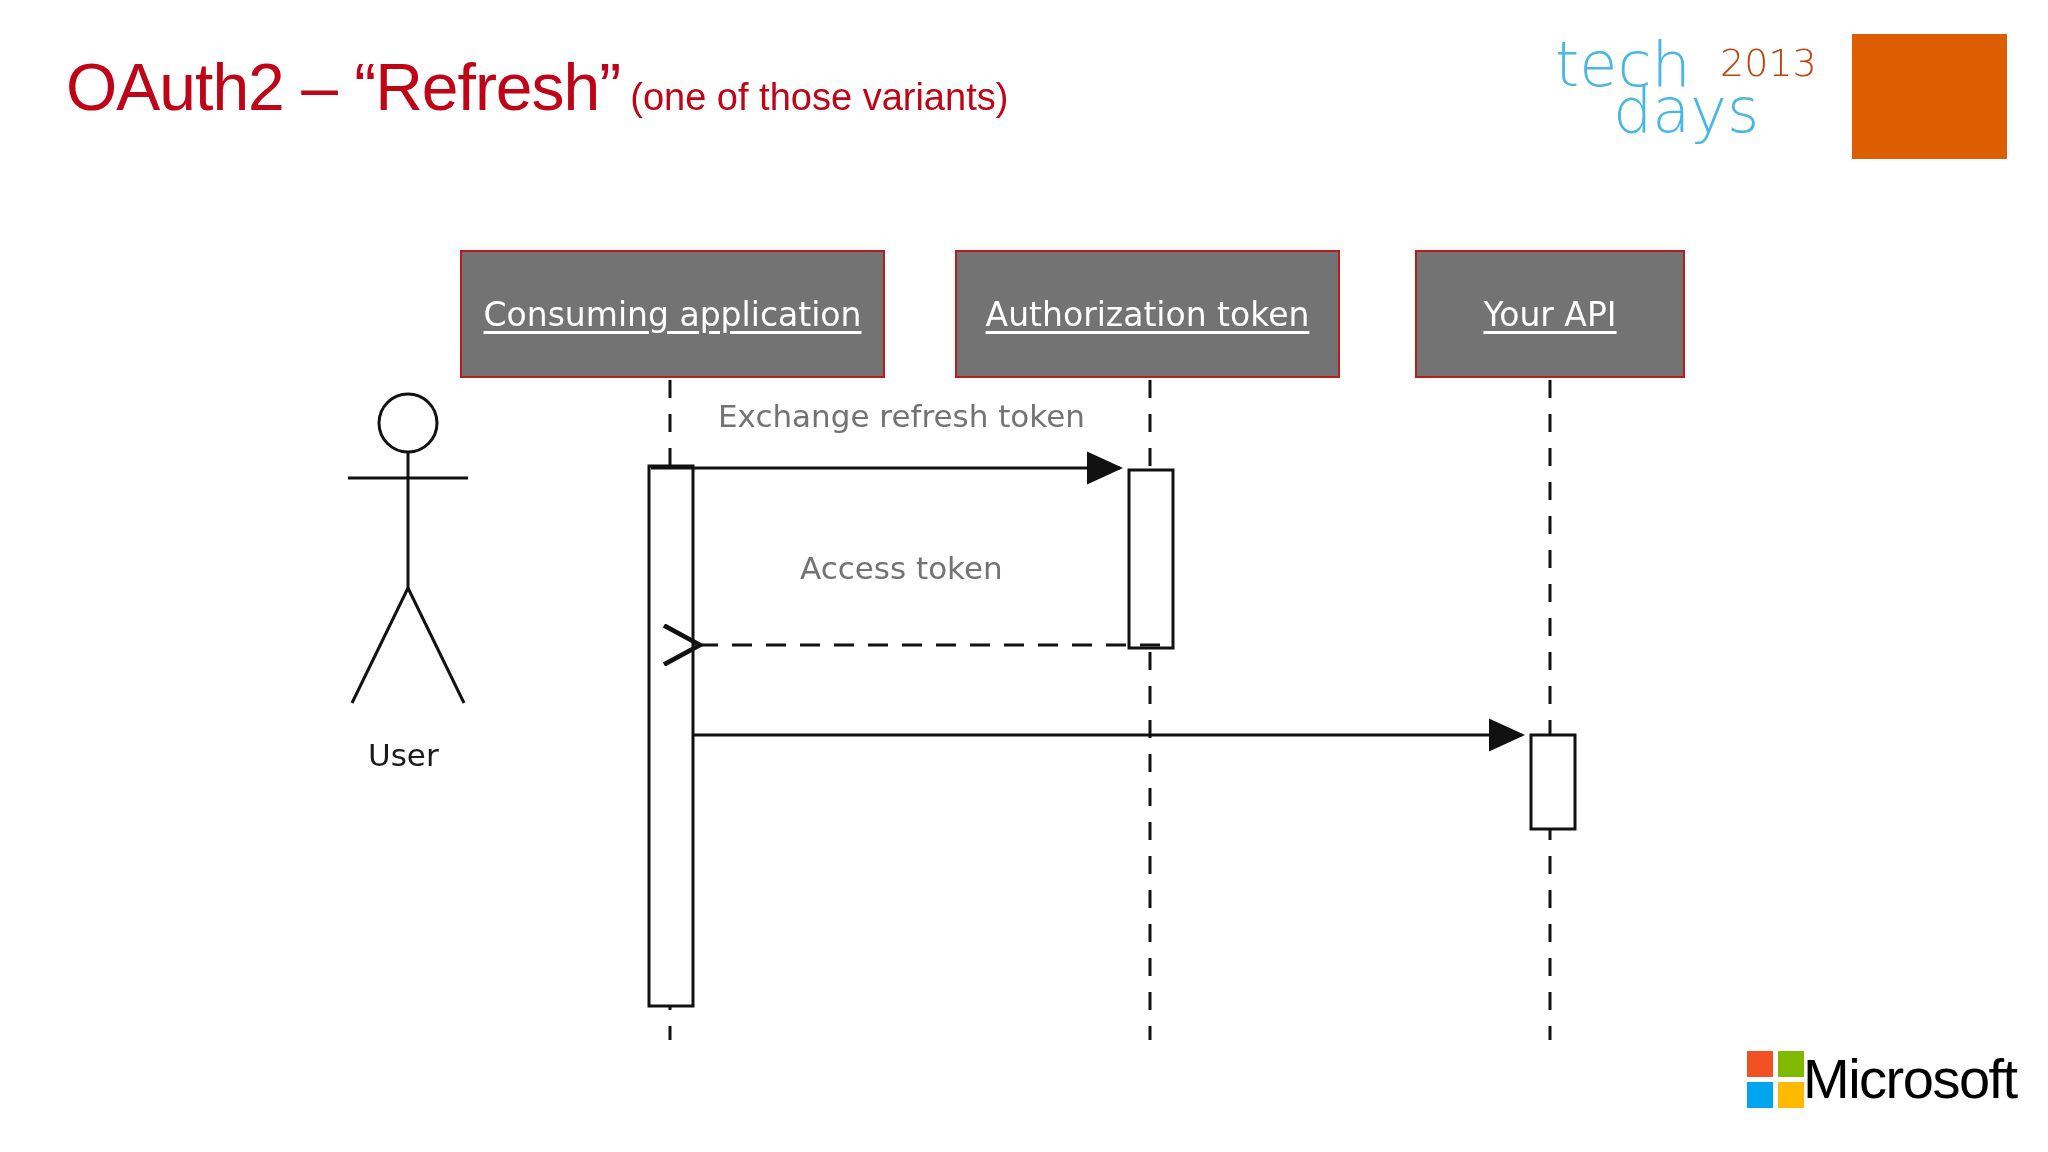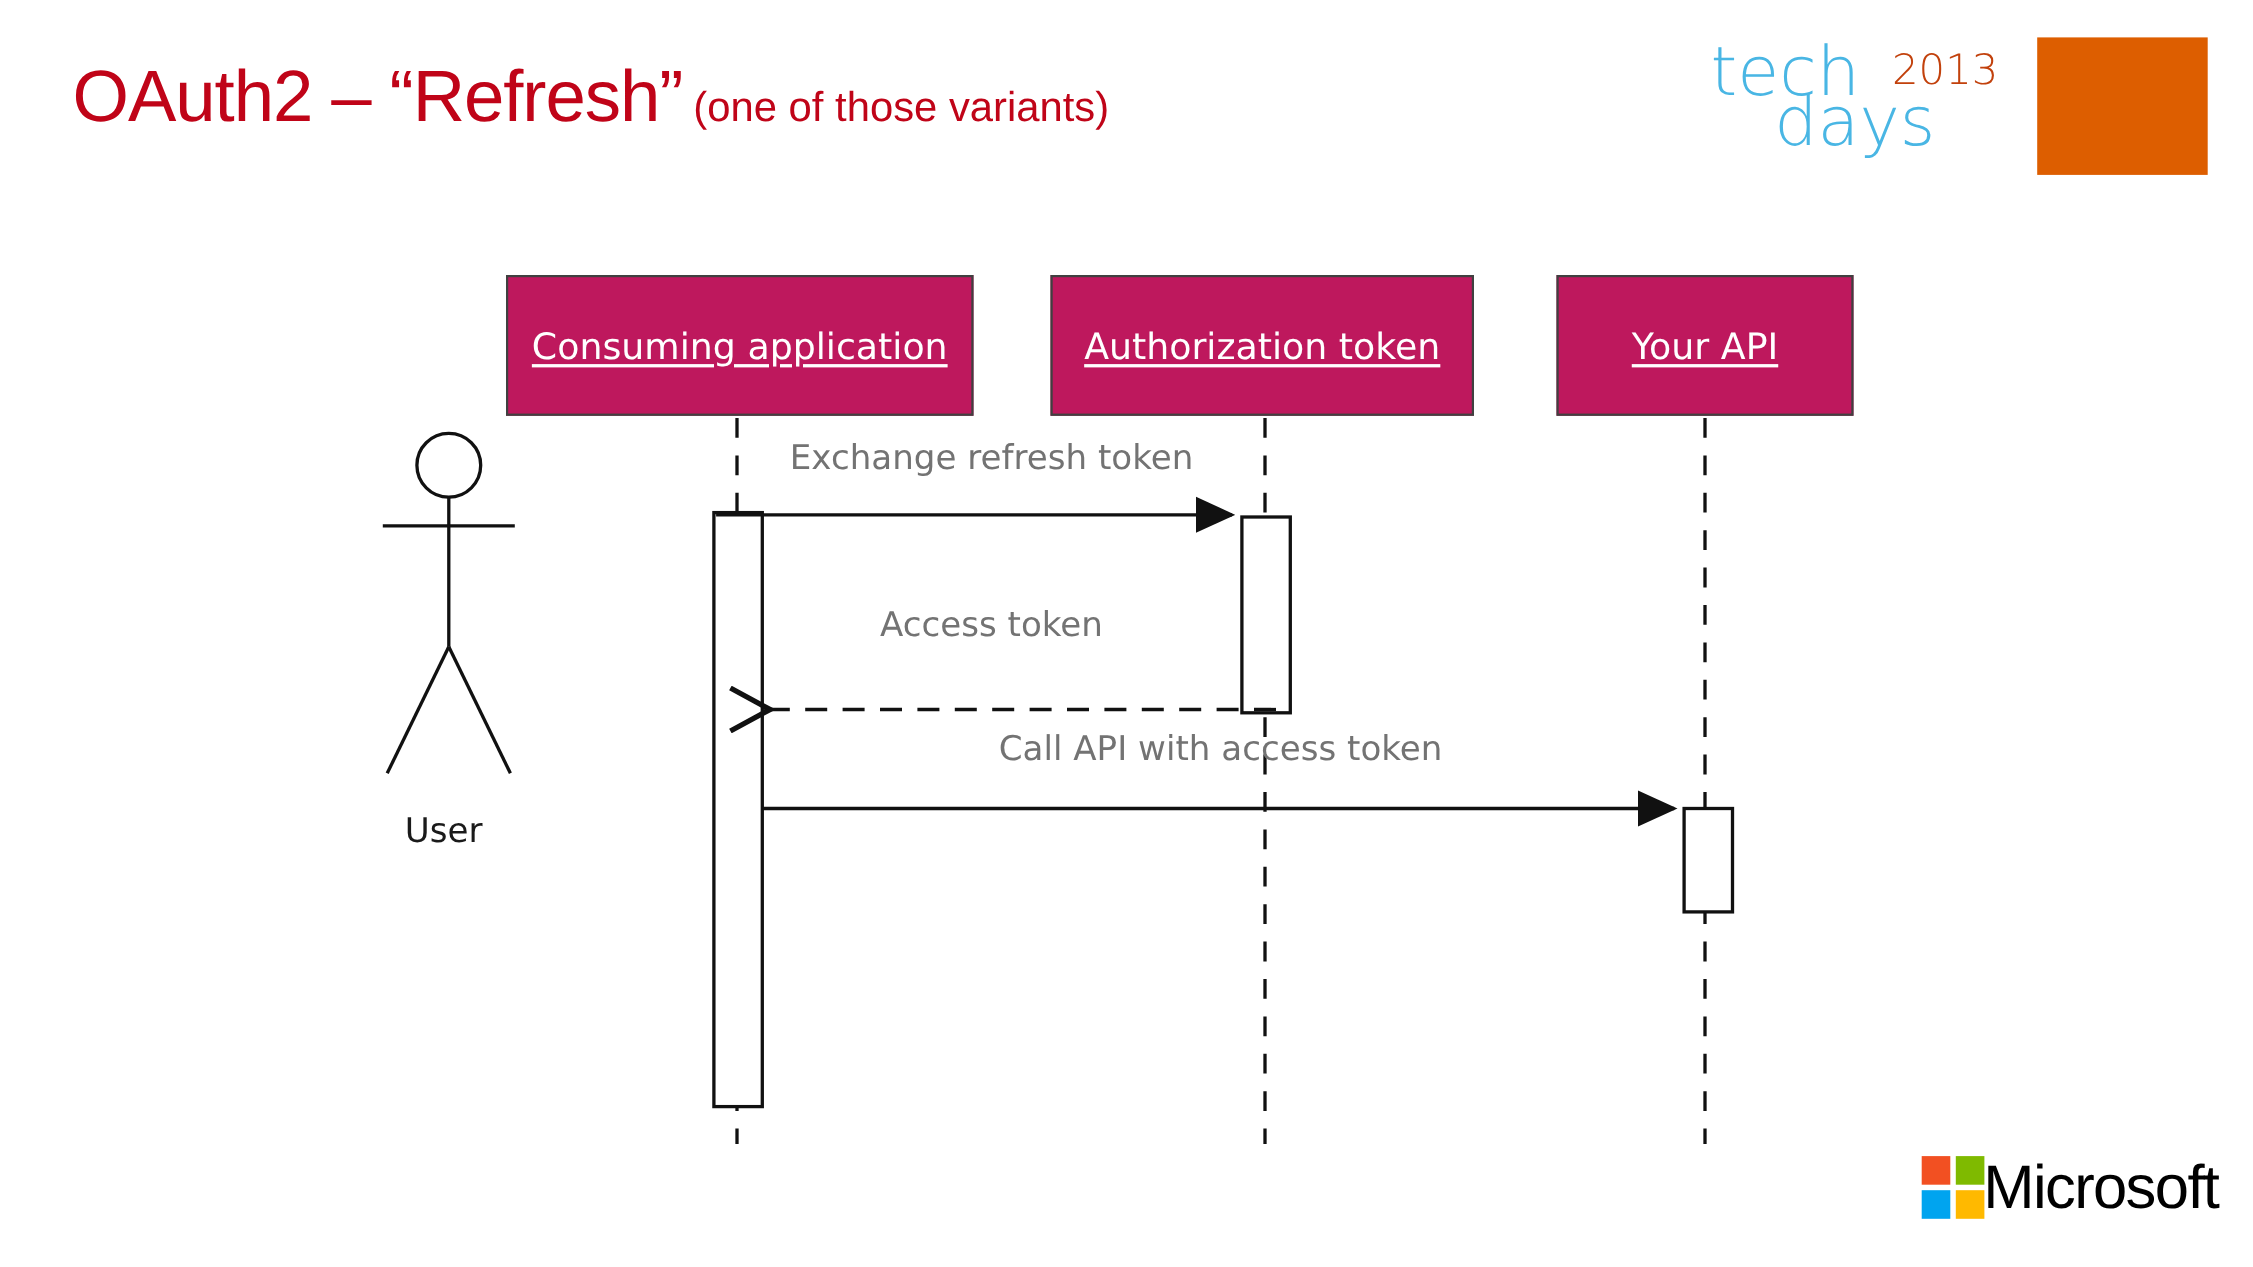--- a/index.html
+++ b/index.html
@@ -124,22 +124,22 @@
     position: absolute;
     left: 0;
     top: 0;
     width: 2048px;
     height: 1152px;
   }
   #sequence-diagram svg { display: block; }
 
   .participant-box {
     position: absolute;
-    background: #be185d;
-    border: 2px solid #404040;
+    background: #737373;
+    border: 2px solid #b91c1c;
     box-sizing: border-box;
     display: flex;
     align-items: center;
     justify-content: center;
   }
   .participant-label {
     color: #ffffff;
     font-size: 33px;
     font-family: "DejaVu Sans", sans-serif;
     font-weight: 400;
@@ -233,17 +233,16 @@
   </div>
 
   <div class="participant-box" style="left:1415px; top:250px; width:270px; height:128px;">
     <span class="participant-label">Your API</span>
   </div>
 
   <div class="msg-label" style="left:718px; top:398px;">Exchange refresh token</div>
 
   <div class="msg-label" style="left:800px; top:550px;">Access token</div>
 
-  <div class="msg-label" style="left:908px; top:663px;">Call API with access token</div>
 
   <div class="actor-label" style="left:368px; top:737px;">User</div>
 
 </div>
 
 </body></html>

